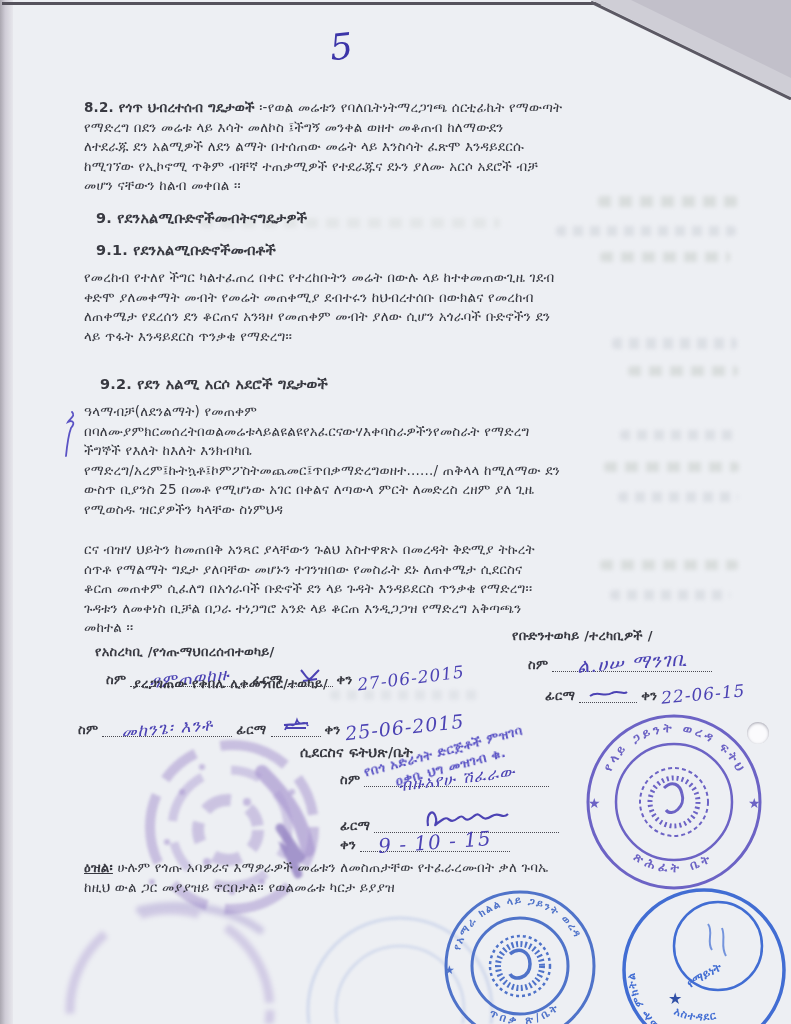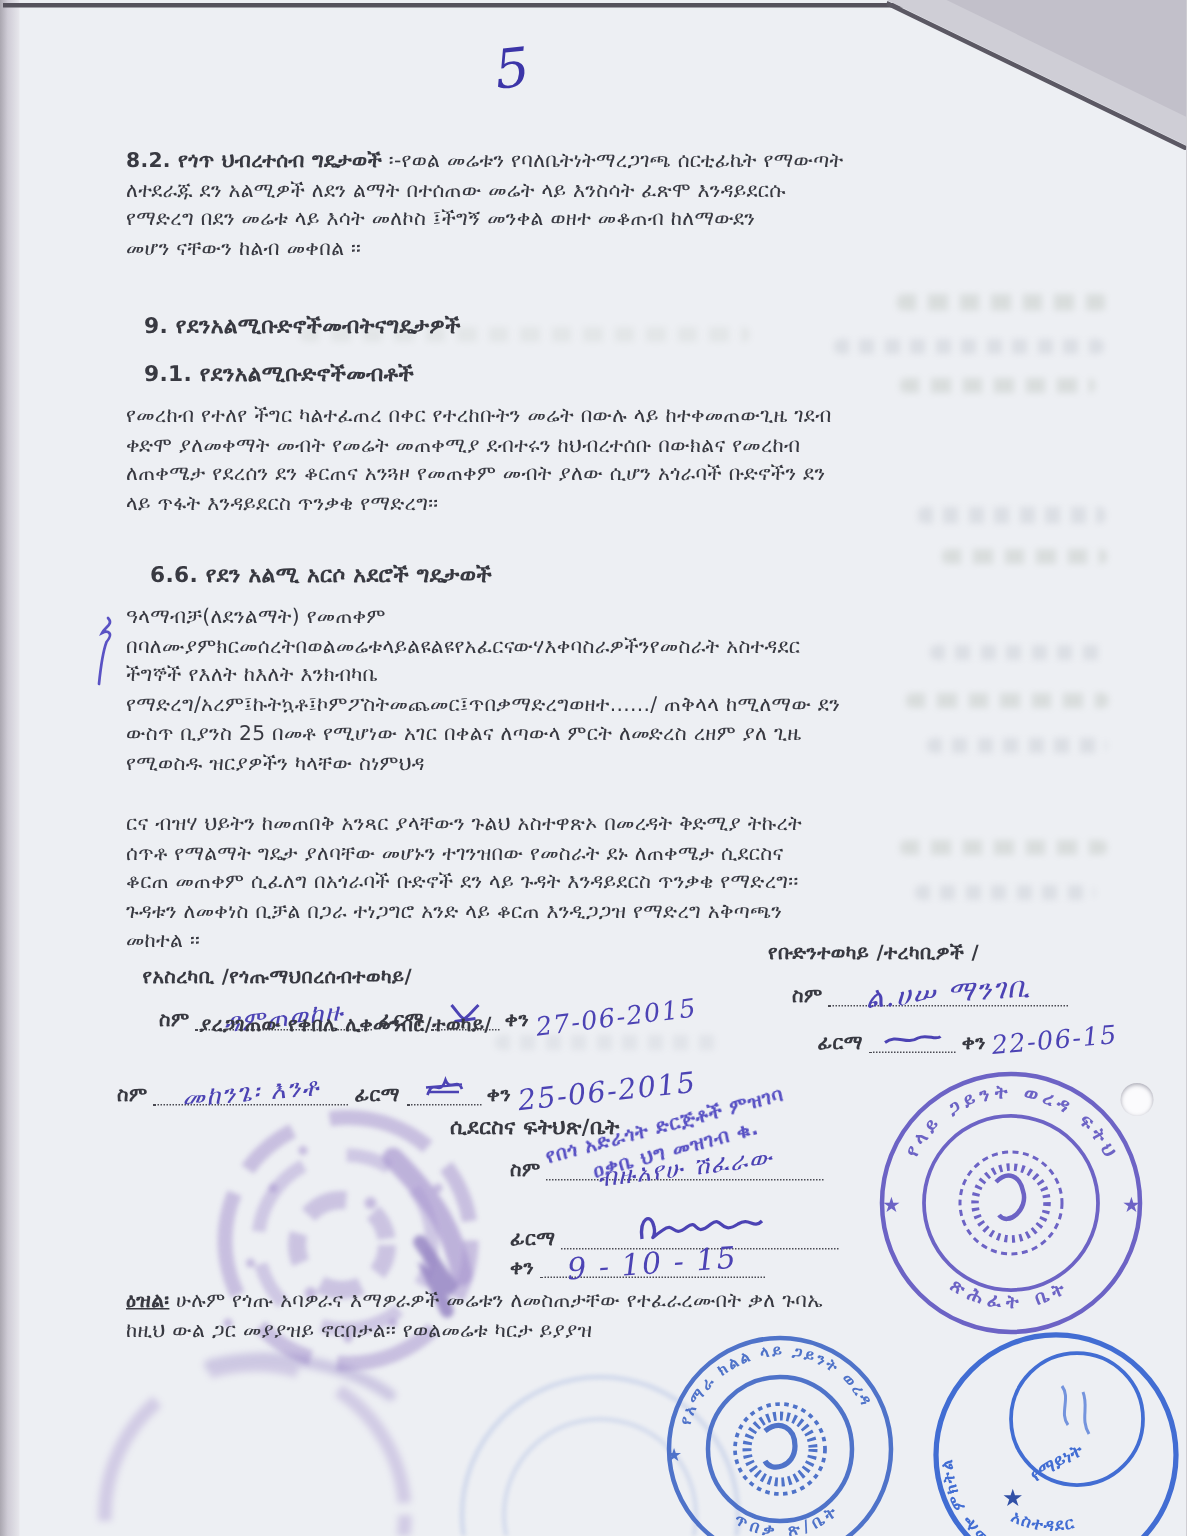--- a/index.html
+++ b/index.html
@@ -68,40 +68,41 @@
 
   <svg class="abs" style="left:58px;top:408px;" width="24" height="52" viewBox="0 0 24 52">
     <path d="M14,4 C18,8 12,10 10,14 C14,12 18,14 13,20 C10,28 9,38 8,48" fill="none" stroke="#5a52c4" stroke-width="1.8" stroke-linecap="round"></path>
   </svg>
 
   <div class="abs body-text" style="left:84px;top:98px;width:664px;">
     <div style="white-space:nowrap;">
       <span class="bold">8.2. የጎጥ ህብረተሰብ ግዴታወች</span><span> ፡-የወል መሬቱን የባለቤትነትማረጋገጫ ሰርቲፊኬት የማውጣት</span>
     </div>
     <div>
+        <div>የማድረግ  በደን መሬቱ ላይ እሳት መለኮስ ፤ችግኝ መንቀል ወዘተ መቆጠብ  ከለማውደን</div>
         <div>ለተደራጁ ደን አልሚዎች ለደን ልማት በተሰጠው መሬት ላይ እንስሳት ፈጽሞ እንዳይደርሱ</div>
-        <div>የማድረግ  በደን መሬቱ ላይ እሳት መለኮስ ፤ችግኝ መንቀል ወዘተ መቆጠብ  ከለማውደን</div>
+        <div>ከሚገኘው የኢኮኖሚ ጥቅም ብቸኛ ተጠቃሚዎች የተደራጁና ደኑን ያለሙ አርሶ አደሮች ብቻ</div>
         <div>መሆን ናቸውን ከልብ መቀበል ፡፡</div>
       </div>
   </div>
 
   <div class="abs heading" style="left:96px;top:210px;">9. የደንአልሚቡድኖችመብትናግዴታዎች</div>
   <div class="abs heading" style="left:96px;top:242px;text-align:center;">9.1. የደንአልሚቡድኖችመብቶች</div>
 
   <div class="abs body-text" style="left:84px;top:268px;width:664px;">
       <div>የመረከብ  የተለየ  ችግር  ካልተፈጠረ  በቀር  የተረከቡትን  መሬት  በውሉ  ላይ  ከተቀመጠውጊዜ  ገደብ</div>
       <div>ቀድሞ  ያለመቀማት  መብት  የመሬት  መጠቀሚያ  ደብተሩን  ከህብረተሰቡ  በውክልና  የመረከብ</div>
       <div>ለጠቀሜታ  የደረሰን  ደን  ቆርጠና  አንጓዞ  የመጠቀም  መብት  ያለው  ሲሆን  አጎራባች  ቡድኖችን  ደን</div>
       <div>ላይ  ጥፋት  እንዳይደርስ  ጥንቃቄ  የማድረግ፡፡</div>
     </div>
 
-  <div class="abs heading" style="left:100px;top:376px;">6.6. የደን አልሚ አርሶ አደሮች ግዴታወች</div>
+  <div class="abs heading" style="left:100px;top:376px;">9.2. የደን አልሚ አርሶ አደሮች ግዴታወች</div>
   <div class="abs body-text" style="left:84px;top:402px;width:668px;">
       <div>ዓላማብቻ(ለደንልማት) የመጠቀም</div>
-      <div>በባለሙያምክርመሰረትበወልመሬቱላይልዩልዩየአፈርናውሃእቀባስራዎችንየመስራት  አስተዳደር</div>
+      <div>በባለሙያምክርመሰረትበወልመሬቱላይልዩልዩየአፈርናውሃእቀባስራዎችንየመስራት  የማድረግ</div>
       <div>ችግኞች የእለት ከእለት እንክብካቤ</div>
       <div>የማድረግ/አረም፤ኩትኳቶ፤ኮምፖስትመጨመር፤ጥበቃማድረግወዘተ....../ ጠቅላላ ከሚለማው ደን</div>
       <div>ውስጥ ቢያንስ 25 በመቶ የሚሆነው አገር በቀልና ለጣውላ ምርት ለመድረስ ረዘም ያለ ጊዜ</div>
       <div>የሚወስዱ ዝርያዎችን ካላቸው ስነምህዳ</div>
     </div>
   <div class="abs body-text" style="left:84px;top:540px;width:668px;">
       <div>ርና ብዝሃ ህይትን ከመጠበቅ አንጻር ያላቸውን ጉልህ አስተዋጽኦ በመረዳት ቅድሚያ ትኩረት</div>
       <div>ሰጥቶ የማልማት ግዴታ ያለባቸው መሆኑን ተገንዝበው የመስራት ደኑ ለጠቀሜታ  ሲደርስና</div>
       <div>ቆርጠ መጠቀም ሲፈለግ በአጎራባች  ቡድኖች ደን ላይ ጉዳት እንዳይደርስ ጥንቃቄ የማድረግ፡፡</div>
       <div>ጉዳቱን ለመቀነስ ቢቻል በጋራ ተነጋግሮ አንድ ላይ ቆርጠ እንዲጋጋዝ የማድረግ አቅጣጫን</div>

